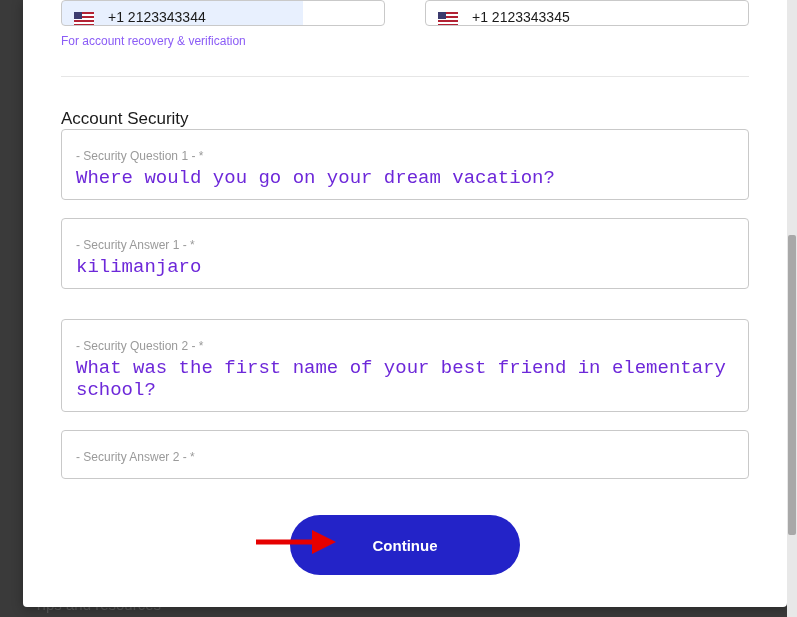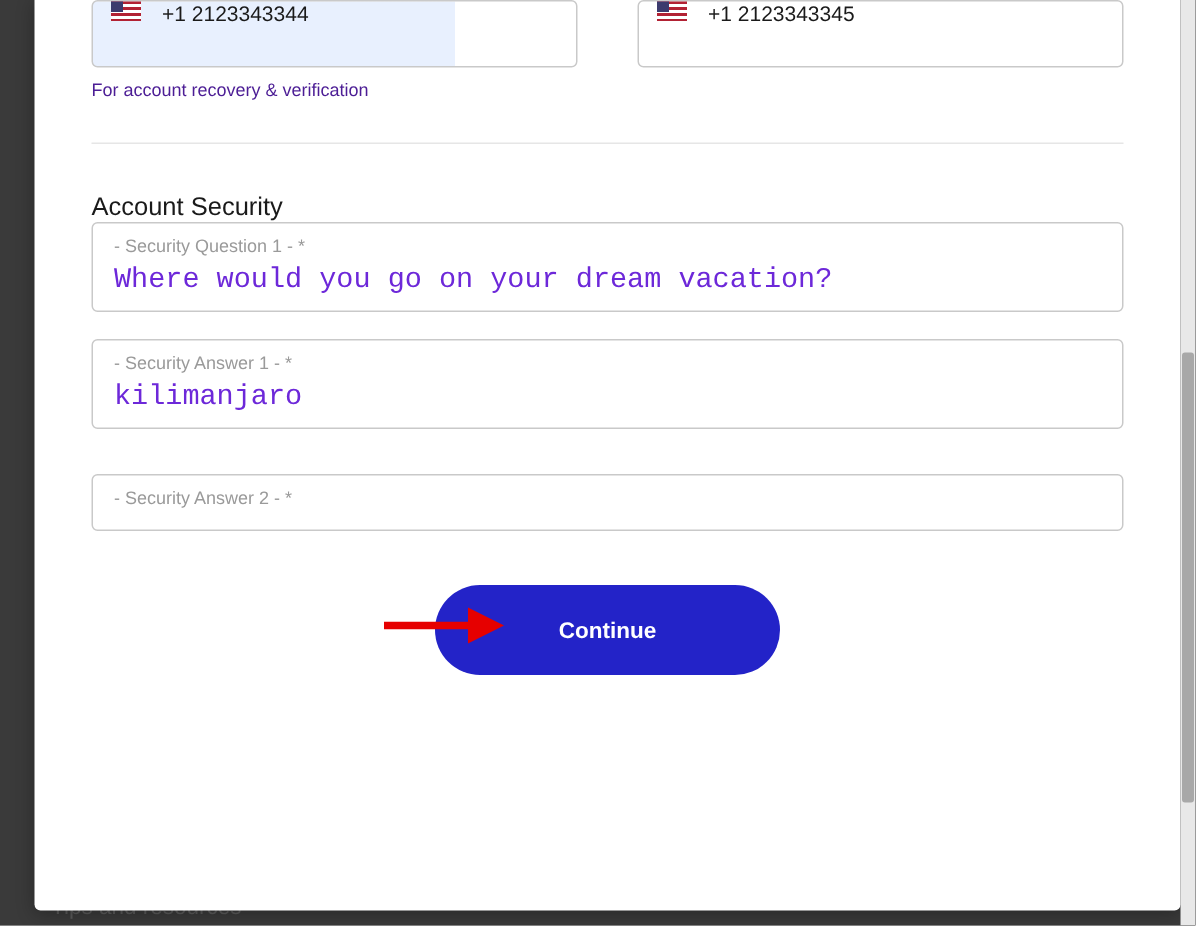--- a/index.html
+++ b/index.html
@@ -41,24 +41,24 @@
     padding: 0 38px 30px 38px;
   }
   .phone-row {
     display: flex;
     gap: 40px;
     margin-bottom: 8px;
   }
   .phone-input {
     flex: 1;
     display: flex;
-    align-items: flex-start;
+    align-items: flex-end;
     border: 1px solid #c9c9c9;
     border-radius: 4px;
-    height: 45px;
+    height: 26px;
     padding: 0 12px;
     background: #fff;
   }
   .phone-input.highlight {
     background: linear-gradient(to right, #e8f0fe 0%, #e8f0fe 75%, #fff 75%);
   }
   .flag {
     width: 20px;
     height: 13px;
     background: linear-gradient(
@@ -81,37 +81,37 @@
     top: 0; left: 0;
     width: 8px; height: 7px;
     background: #3c3b6e;
   }
   .phone-text {
     font-size: 14px;
     color: #1a1a1a;
   }
   .helper-text {
     font-size: 12px;
-    color: #4c1d95;
+    color: #8b5cf6;
     margin-bottom: 28px;
   }
   .divider {
     border: none;
     border-top: 1px solid #e6e6e6;
     margin-bottom: 32px;
   }
   .section-title {
     font-size: 17px;
     color: #1a1a1a;
     font-weight: 400;
   }
   .field {
     border: 1px solid #c9c9c9;
     border-radius: 4px;
-    padding: 8px 14px 10px 14px;
+    padding: 19px 14px 10px 14px;
     margin-bottom: 18px;
     background: #fff;
   }
   .field-label {
     font-size: 12px;
     color: #9a9a9a;
     margin-bottom: 4px;
     display: block;
   }
   .field-value {
@@ -195,20 +195,24 @@
     <div class="field">
       <span class="field-label">- Security Question 1 - *</span>
       <div class="field-value">Where would you go on your dream vacation?</div>
     </div>
 
     <div class="field group-gap">
       <span class="field-label">- Security Answer 1 - *</span>
       <input class="field-value" value="kilimanjaro" style="">
     </div>
 
+    <div class="field">
+      <span class="field-label">- Security Question 2 - *</span>
+      <div class="field-value">What was the first name of your best friend in elementary school?</div>
+    </div>
 
     <div class="field">
       <span class="field-label">- Security Answer 2 - *</span>
     </div>
 
     <div class="continue-wrap">
       <svg class="arrow" width="82" height="30">
         <line x1="2" y1="15" x2="62" y2="15" stroke="#e60000" stroke-width="5"></line>
         <polygon points="58,3 82,15 58,27" fill="#e60000"></polygon>
       </svg>

